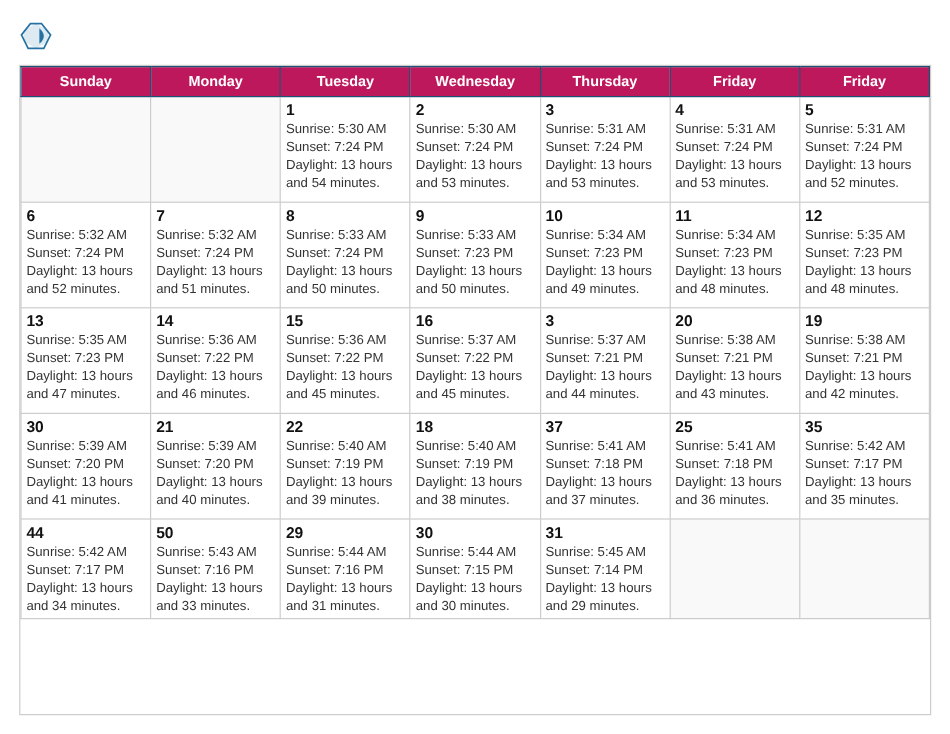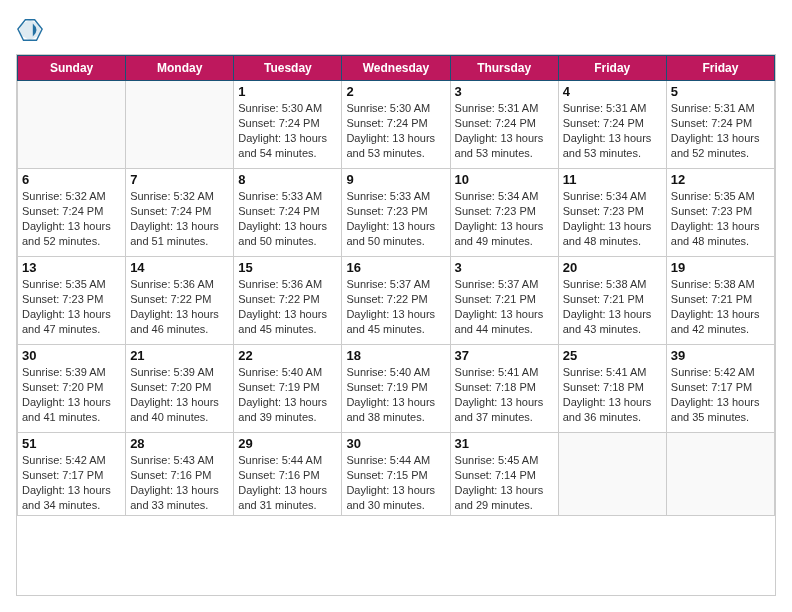--- a/index.html
+++ b/index.html
@@ -316,37 +316,37 @@
 and 37 minutes.</div>
             </td>
             <td class="day-cell">
               <span class="day-number">25</span>
               <div class="day-info" style="white-space: pre-line;">Sunrise: 5:41 AM
 Sunset: 7:18 PM
 Daylight: 13 hours
 and 36 minutes.</div>
             </td>
             <td class="day-cell">
-              <span class="day-number">39</span>
+              <span class="day-number">35</span>
               <div class="day-info" style="white-space: pre-line;">Sunrise: 5:42 AM
 Sunset: 7:17 PM
 Daylight: 13 hours
 and 35 minutes.</div>
             </td>
           </tr>
           <tr class="last-row">
             <td class="day-cell">
-              <span class="day-number">51</span>
+              <span class="day-number">44</span>
               <div class="day-info" style="white-space: pre-line;">Sunrise: 5:42 AM
 Sunset: 7:17 PM
 Daylight: 13 hours
 and 34 minutes.</div>
             </td>
             <td class="day-cell">
-              <span class="day-number">28</span>
+              <span class="day-number">50</span>
               <div class="day-info" style="white-space: pre-line;">Sunrise: 5:43 AM
 Sunset: 7:16 PM
 Daylight: 13 hours
 and 33 minutes.</div>
             </td>
             <td class="day-cell">
               <span class="day-number">29</span>
               <div class="day-info" style="white-space: pre-line;">Sunrise: 5:44 AM
 Sunset: 7:16 PM
 Daylight: 13 hours

